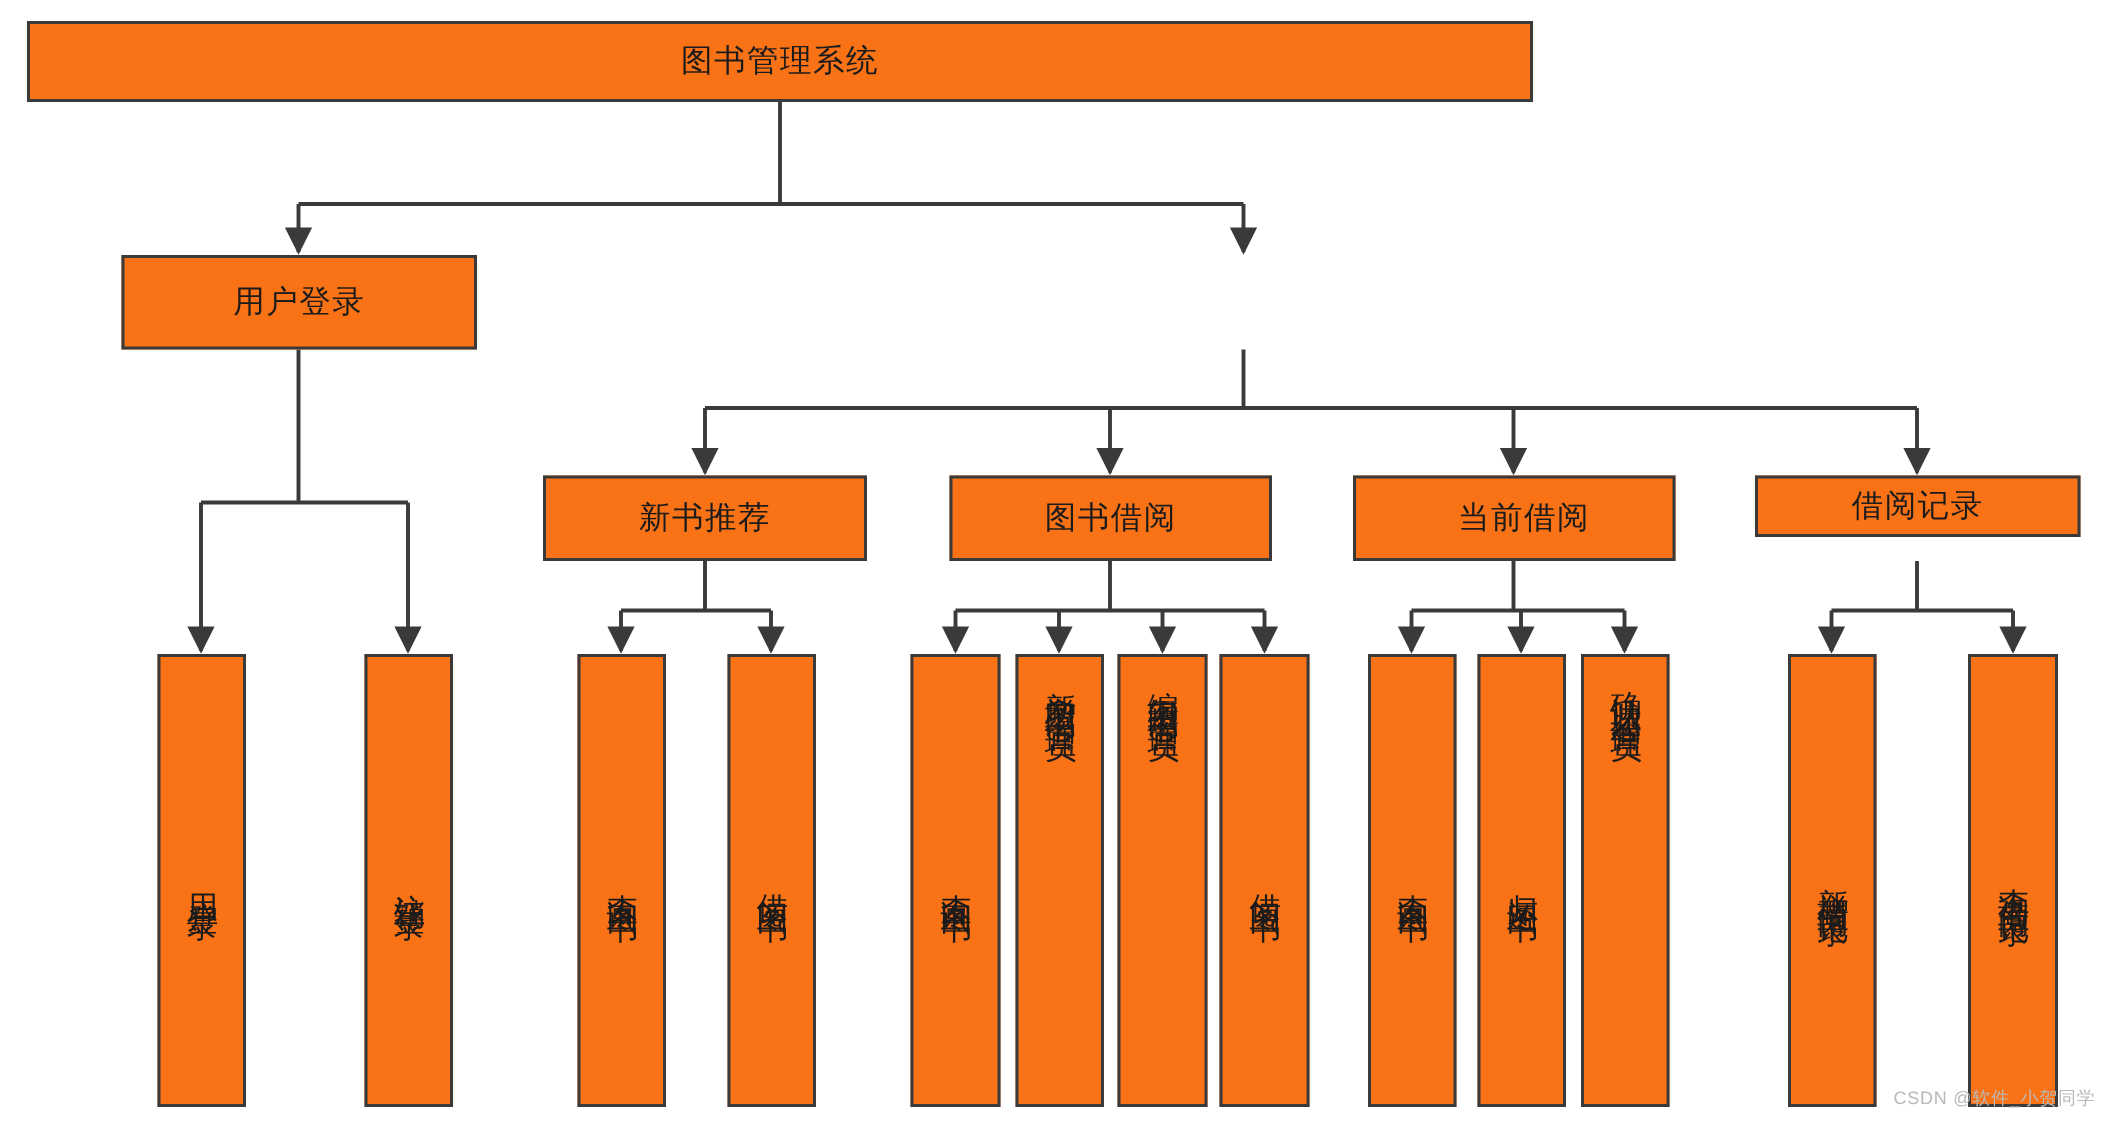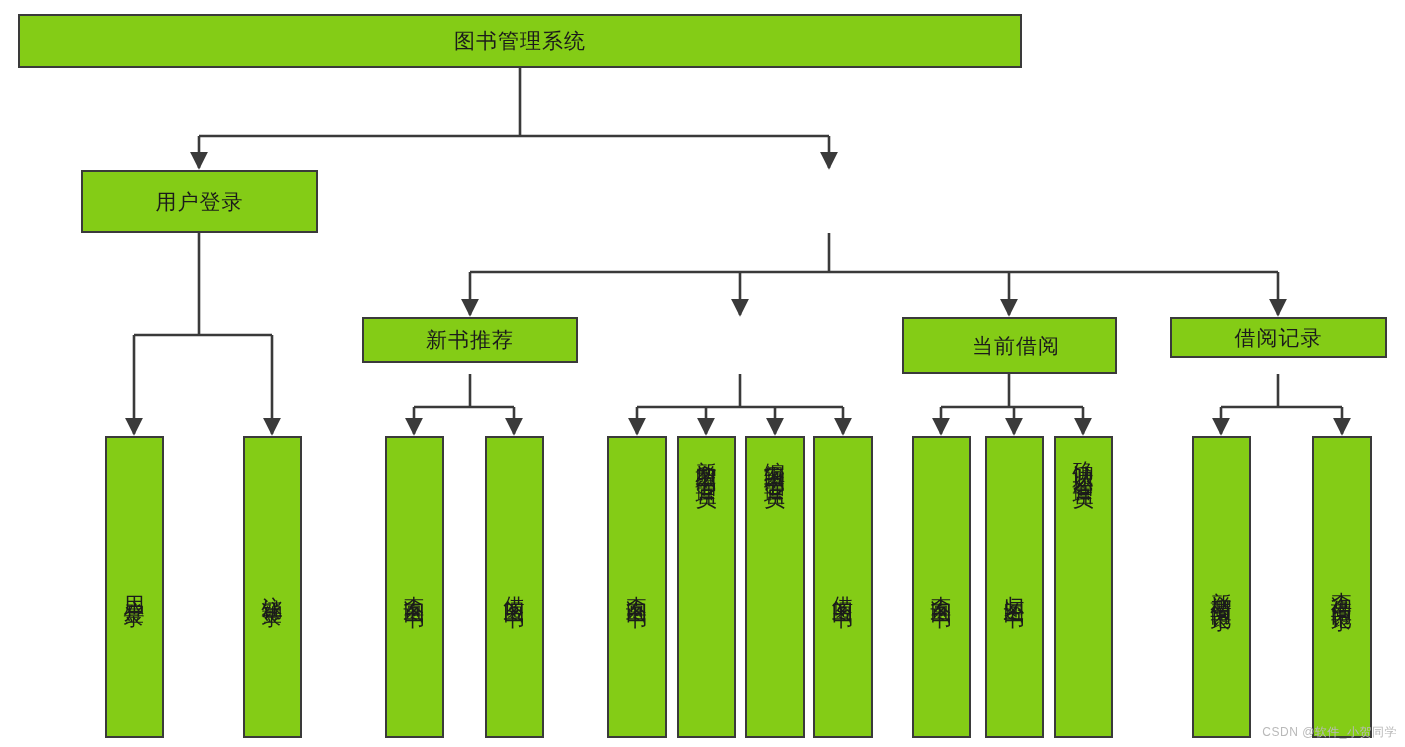--- a/index.html
+++ b/index.html
@@ -21,21 +21,21 @@
     position: absolute;
     left: 0;
     top: 0;
     width: 1405px;
     height: 747px;
     pointer-events: none;
   }
   .node {
     position: absolute;
     box-sizing: border-box;
-    background: #84cc16;
+    background: #f97316;
     border: 2px solid #3a3a3a;
     display: flex;
     align-items: center;
     justify-content: center;
     color: #1b1b1b;
   }
   .node .label {
     display: block;
     text-align: center;
     line-height: 1.12;
@@ -132,22 +132,25 @@
   </svg>
 
   <div class="node horiz" style="left:18px; top:14px; width:1004px; height:54px;">
     <span class="label">图书管理系统</span>
   </div>
 
   <div class="node horiz" style="left:81px; top:170px; width:237px; height:63px;">
     <span class="label">用户登录</span>
   </div>
 
-  <div class="node horiz" style="left:362px; top:317px; width:216px; height:46px;">
+  <div class="node horiz" style="left:362px; top:317px; width:216px; height:57px;">
     <span class="label">新书推荐</span>
+  </div>
+  <div class="node horiz" style="left:633px; top:317px; width:215px; height:57px;">
+    <span class="label">图书借阅</span>
   </div>
   <div class="node horiz" style="left:902px; top:317px; width:215px; height:57px;padding-left:13px;">
     <span class="label">当前借阅</span>
   </div>
   <div class="node horiz" style="left:1170px; top:317px; width:217px; height:41px;">
     <span class="label">借阅记录</span>
   </div>
 
   <div class="node vert mid" style="left:105px; top:436px; width:59px; height:302px;">
     <span class="label">用户登录</span>

